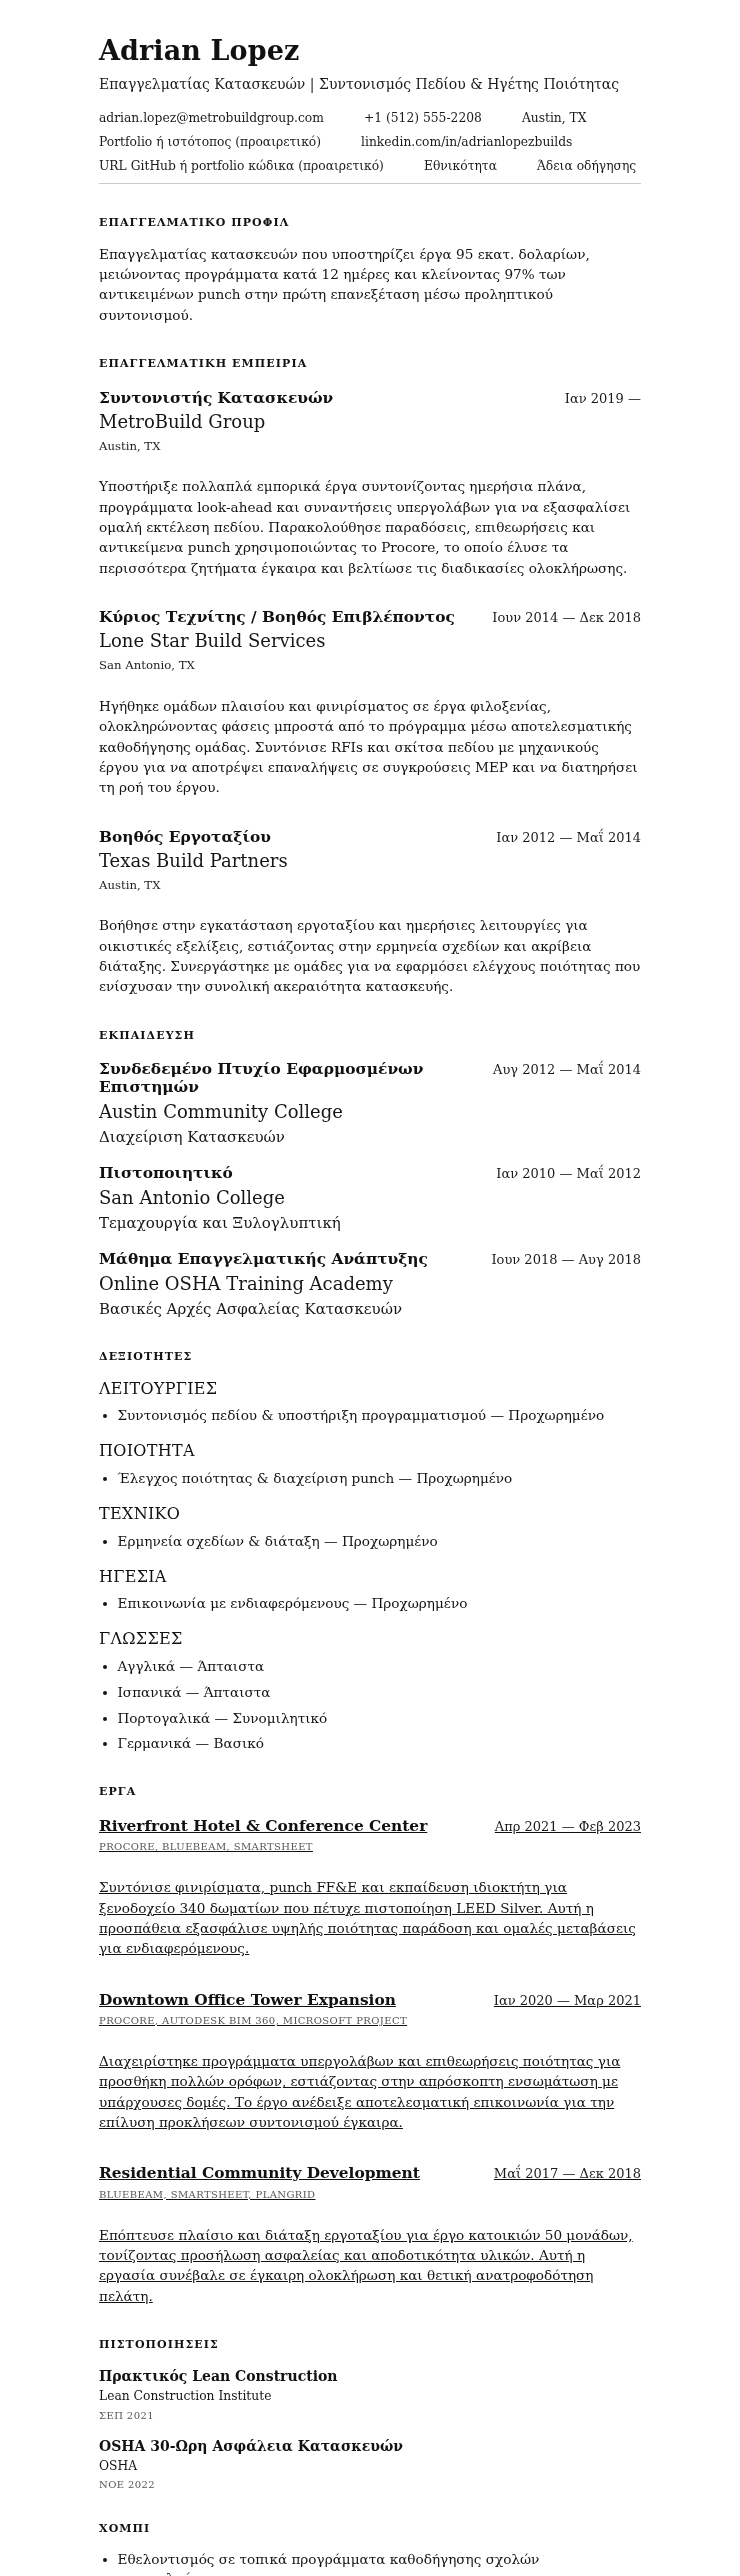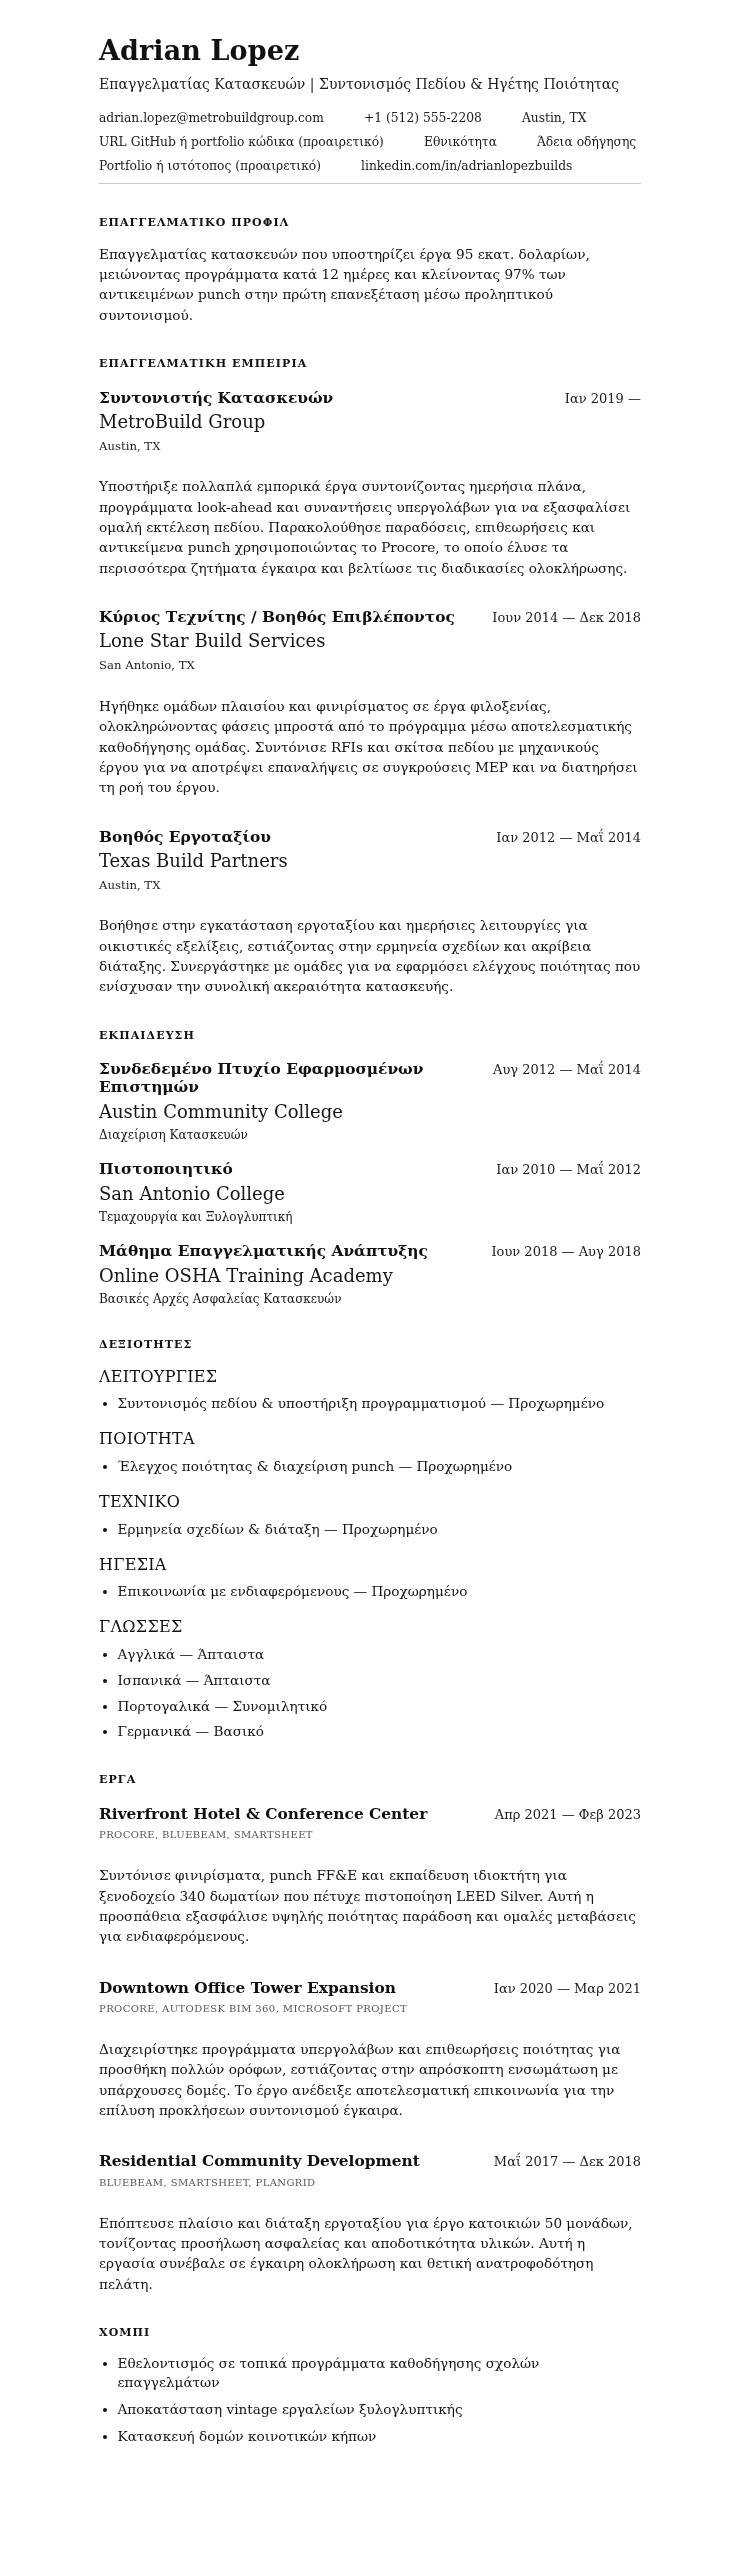--- a/index.html
+++ b/index.html
@@ -31,31 +31,31 @@
   .entry { margin-top: 18.5px; }
   .entry-head { display: flex; justify-content: space-between; align-items: baseline; gap: 12.3px; }
   .entry-title { font-size: 15.4px; font-weight: 700; margin: 0; }
   .entry-dates { font-size: 13px; color: #1b1b1b; white-space: nowrap; }
   .entry-org { font-size: 18px; margin-top: 4.3px; color: #161616; }
   .entry-loc { font-size: 11.7px; margin-top: 6.8px; color: #1d1d1d; }
   .entry-desc { font-size: 13.6px; line-height: 1.5; margin: 23.5px 0 0 0; color: #141414; }
   .job { margin-bottom: 30px; }
   .job:last-child { margin-bottom: 0; }
   .edu { margin-bottom: 7.4px; }
-  .edu-detail { font-size: 12px; margin-top: 6.2px; color: #161616; }
+  .edu-detail { font-size: 15px; margin-top: 6.2px; color: #161616; }
 
   
   .skill-group { margin-top: 16px; }
   .skill-cat { font-size: 16px; font-weight: 400; letter-spacing: 0.3px; margin: 0; }
   ul.bullets { list-style: disc outside; margin: 8.6px 0 0 0; padding: 0 0 0 18.5px; }
   ul.bullets li { font-size: 13.6px; line-height: 1.4; margin-bottom: 6.8px; color: #141414; }
   ul.bullets li:last-child { margin-bottom: 0; }
 
   
-  .project { margin-bottom: 32px; }
+  .project { margin-bottom: 32px; text-decoration: underline; }
   .project:last-child { margin-bottom: 0; }
   .project-tags { font-size: 10px; letter-spacing: 0.4px; color: #555555; margin-top: 6.2px; text-transform: uppercase; }
   .project-desc { font-size: 13.6px; line-height: 1.5; margin: 25px 0 0 0; color: #141414; }
 
   
   .cert { margin-top: 17.3px; }
   .cert-title { font-size: 14px; font-weight: 700; margin: 0; }
   .cert-issuer { font-size: 12.3px; margin-top: 5px; color: #161616; }
   .cert-date { font-size: 10px; letter-spacing: 0.4px; color: #555555; margin-top: 6.2px; text-transform: uppercase; }
 
@@ -70,27 +70,27 @@
   <header>
     <h1 class="name">Adrian Lopez</h1>
     <div class="tagline">Επαγγελματίας Κατασκευών | Συντονισμός Πεδίου &amp; Ηγέτης Ποιότητας</div>
 
     <div class="contact-row">
       <span>adrian.lopez@metrobuildgroup.com</span>
       <span>+1 (512) 555-2208</span>
       <span>Austin, TX</span>
     </div>
     <div class="contact-row">
+      <span>Portfolio ή ιστότοπος (προαιρετικό)</span>
+      <span>linkedin.com/in/adrianlopezbuilds</span>
+    </div>
+    <div class="contact-row">
       <span>URL GitHub ή portfolio κώδικα (προαιρετικό)</span>
       <span>Εθνικότητα</span>
       <span>Άδεια οδήγησης</span>
-    </div>
-    <div class="contact-row">
-      <span>Portfolio ή ιστότοπος (προαιρετικό)</span>
-      <span>linkedin.com/in/adrianlopezbuilds</span>
     </div>
     <hr class="divider">
   </header>
 
   <section>
     <h2 class="section-title">ΕΠΑΓΓΕΛΜΑΤΙΚΟ ΠΡΟΦΙΛ</h2>
     <p class="body-text">Επαγγελματίας κατασκευών που υποστηρίζει έργα 95 εκατ. δολαρίων, μειώνοντας προγράμματα κατά 12 ημέρες και κλείνοντας 97% των αντικειμένων punch στην πρώτη επανεξέταση μέσω προληπτικού συντονισμού.</p>
   </section>
 
   <section>
@@ -224,20 +224,35 @@
     <div class="entry project">
       <div class="entry-head">
         <h3 class="entry-title">Residential Community Development</h3>
         <span class="entry-dates">Μαΐ 2017 — Δεκ 2018</span>
       </div>
       <div class="project-tags">BLUEBEAM, SMARTSHEET, PLANGRID</div>
       <p class="project-desc">Επόπτευσε πλαίσιο και διάταξη εργοταξίου για έργο κατοικιών 50 μονάδων, τονίζοντας προσήλωση ασφαλείας και αποδοτικότητα υλικών. Αυτή η εργασία συνέβαλε σε έγκαιρη ολοκλήρωση και θετική ανατροφοδότηση πελάτη.</p>
     </div>
   </section>
 
+  <section>
+    <h2 class="section-title">ΠΙΣΤΟΠΟΙΗΣΕΙΣ</h2>
+
+    <div class="cert">
+      <h3 class="cert-title">Πρακτικός Lean Construction</h3>
+      <div class="cert-issuer">Lean Construction Institute</div>
+      <div class="cert-date">ΣΕΠ 2021</div>
+    </div>
+
+    <div class="cert">
+      <h3 class="cert-title">OSHA 30-Ωρη Ασφάλεια Κατασκευών</h3>
+      <div class="cert-issuer">OSHA</div>
+      <div class="cert-date">ΝΟΕ 2022</div>
+    </div>
+  </section>
 
   <section class="hobbies">
     <h2 class="section-title">ΧΟΜΠΙ</h2>
     <ul class="bullets" style="margin-top:15px;">
       <li>Εθελοντισμός σε τοπικά προγράμματα καθοδήγησης σχολών επαγγελμάτων</li>
       <li>Αποκατάσταση vintage εργαλείων ξυλογλυπτικής</li>
       <li>Κατασκευή δομών κοινοτικών κήπων</li>
     </ul>
   </section>
 

